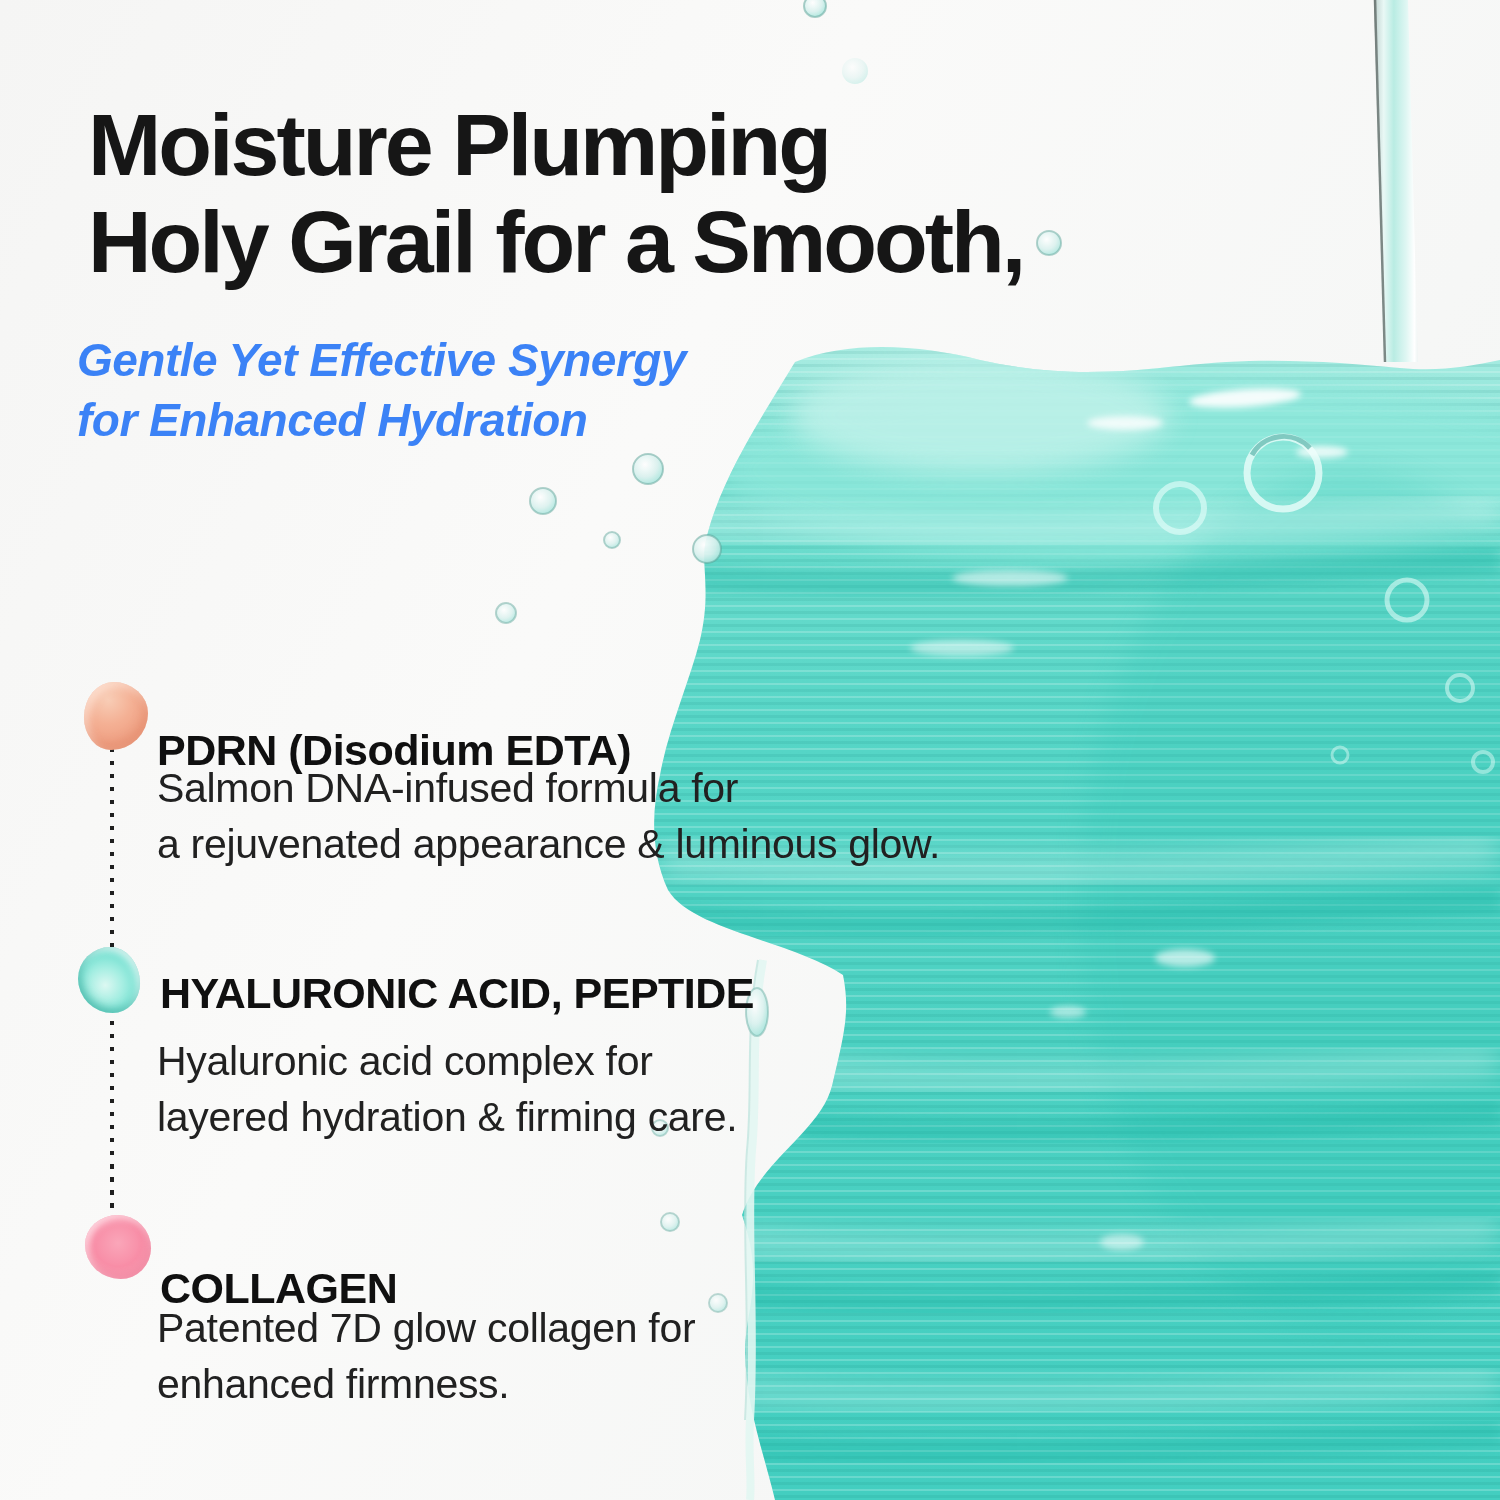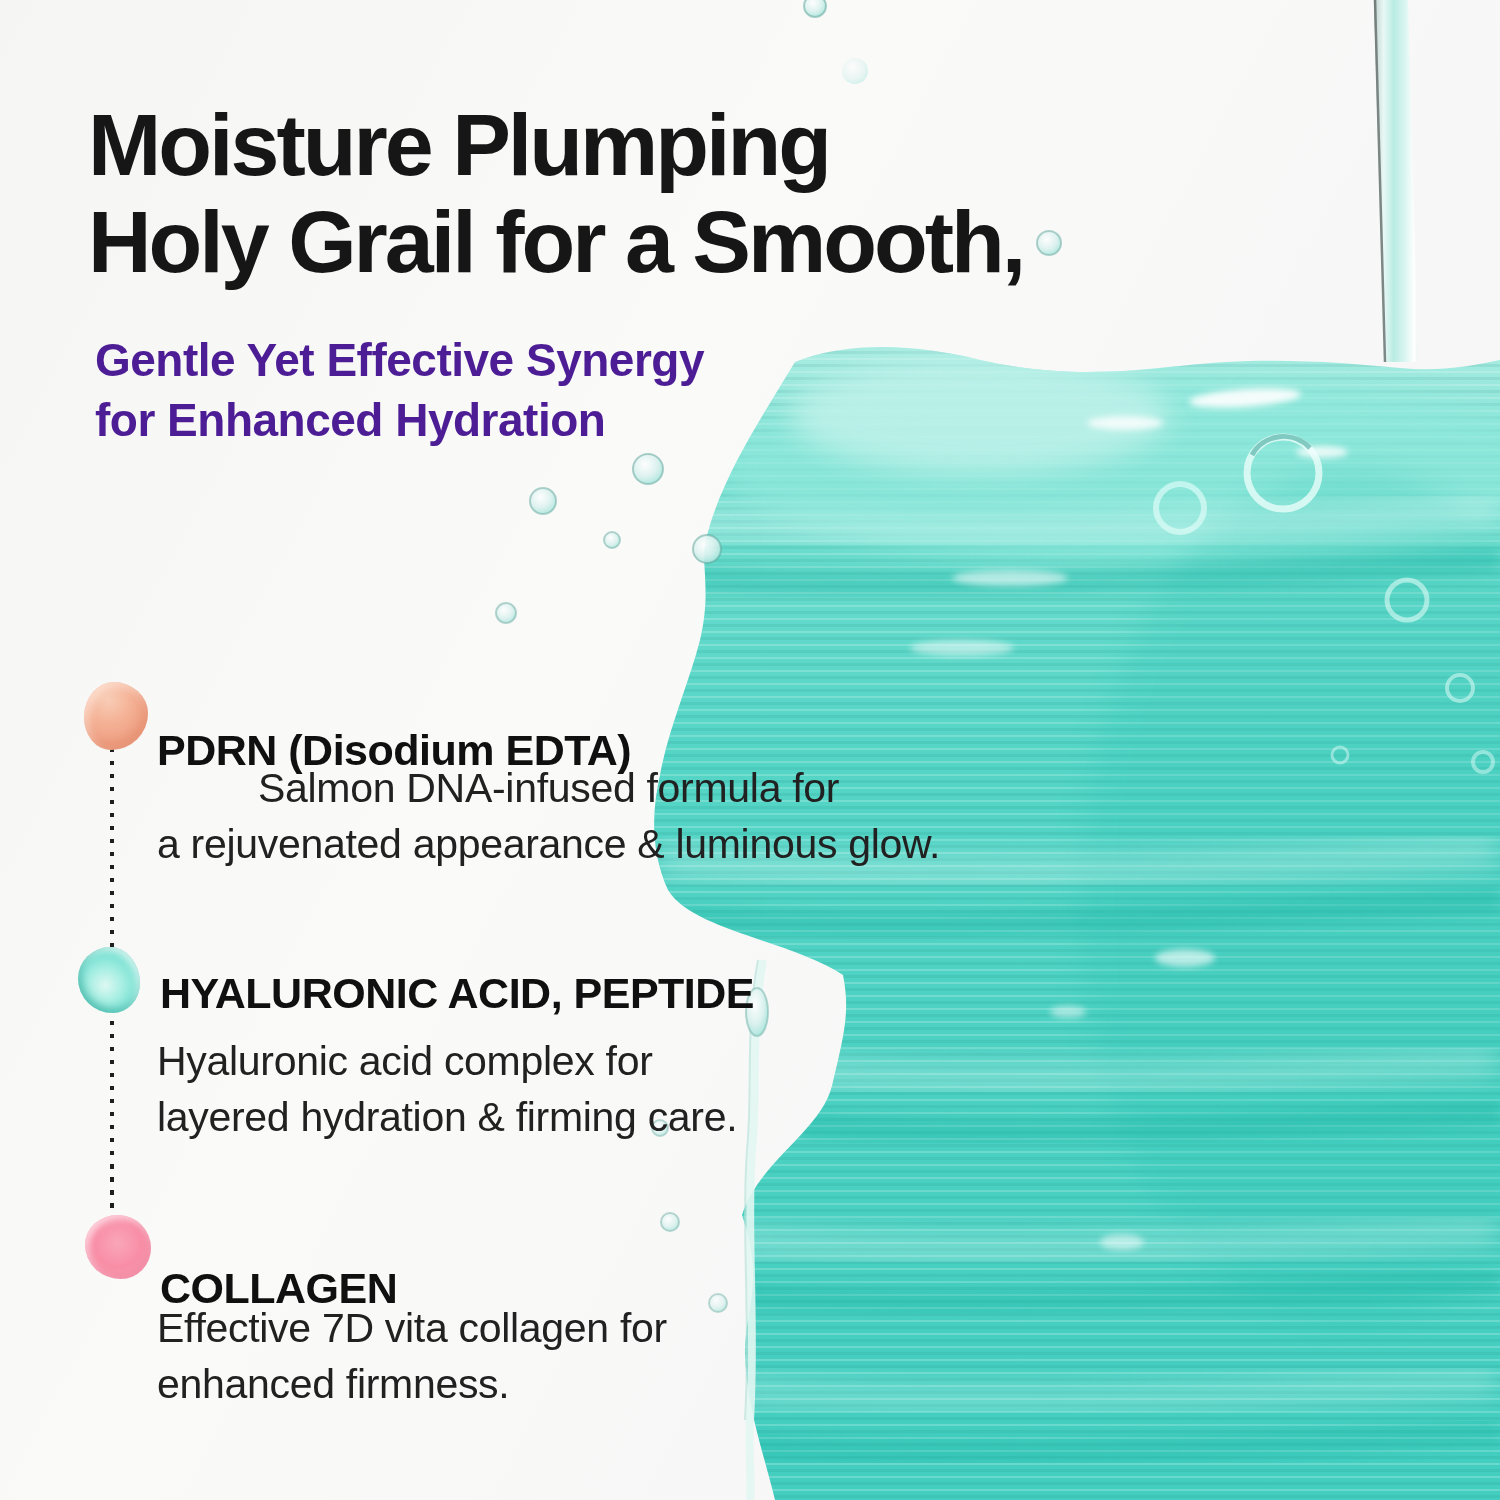--- a/index.html
+++ b/index.html
@@ -8,22 +8,22 @@
     font-family:"Liberation Sans", sans-serif;
     background:linear-gradient(118deg,#f5f5f4 0%,#fafaf9 38%,#f6f7f6 70%,#f3f4f3 100%);
   }
   .abs{position:absolute;}
   
   .headline{
     left:88px;top:96px;z-index:5;color:#161616;
     font-weight:bold;font-size:88px;line-height:97px;letter-spacing:-3px;white-space:nowrap;
   }
   .subtitle{
-    left:95px;top:330px;z-index:5;color:#4c1d95;
-    font-weight:bold;font-size:46px;line-height:60px;letter-spacing:-0.5px;white-space:nowrap;
+    left:77px;top:330px;z-index:5;color:#3b82f6;
+    font-weight:bold;font-size:46px;line-height:60px;letter-spacing:-0.5px;white-space:nowrap;font-style:italic;
   }
   .ing-title{
     z-index:6;color:#101010;font-weight:bold;font-size:43px;letter-spacing:-0.5px;white-space:nowrap;margin-top:38px;
   }
   .ing-body{
     z-index:6;color:#212121;font-weight:400;font-size:41px;line-height:56px;letter-spacing:-0.3px;white-space:nowrap;
   }
   
   .connector{
     left:110px;top:748px;width:4px;height:474px;z-index:4;
@@ -180,30 +180,30 @@
 
 <div class="abs subtitle">
   <div>Gentle Yet Effective Synergy</div>
   <div>for Enhanced Hydration</div>
 </div>
 
 <div class="abs connector"></div>
 
 <div class="abs blob blob-peach"></div>
 <div class="abs ing-title" style="left:157px;top:688px;">PDRN (Disodium EDTA)</div>
-<div class="abs ing-body" style="left:157px;top:760px;text-align:center;">
+<div class="abs ing-body" style="left:157px;top:760px;">
   <div>Salmon DNA-infused formula for</div>
   <div>a rejuvenated appearance &amp; luminous glow.</div>
 </div>
 
 <div class="abs blob blob-teal"></div>
 <div class="abs ing-title" style="left:160px;top:931px;">HYALURONIC ACID, PEPTIDE</div>
 <div class="abs ing-body" style="left:157px;top:1033px;">
   <div>Hyaluronic acid complex for</div>
   <div>layered hydration &amp; firming care.</div>
 </div>
 
 <div class="abs blob blob-pink"></div>
 <div class="abs ing-title" style="left:160px;top:1226px;">COLLAGEN</div>
 <div class="abs ing-body" style="left:157px;top:1300px;">
-  <div>Effective 7D vita collagen for</div>
+  <div>Patented 7D glow collagen for</div>
   <div>enhanced firmness.</div>
 </div>
 
 </body></html>

